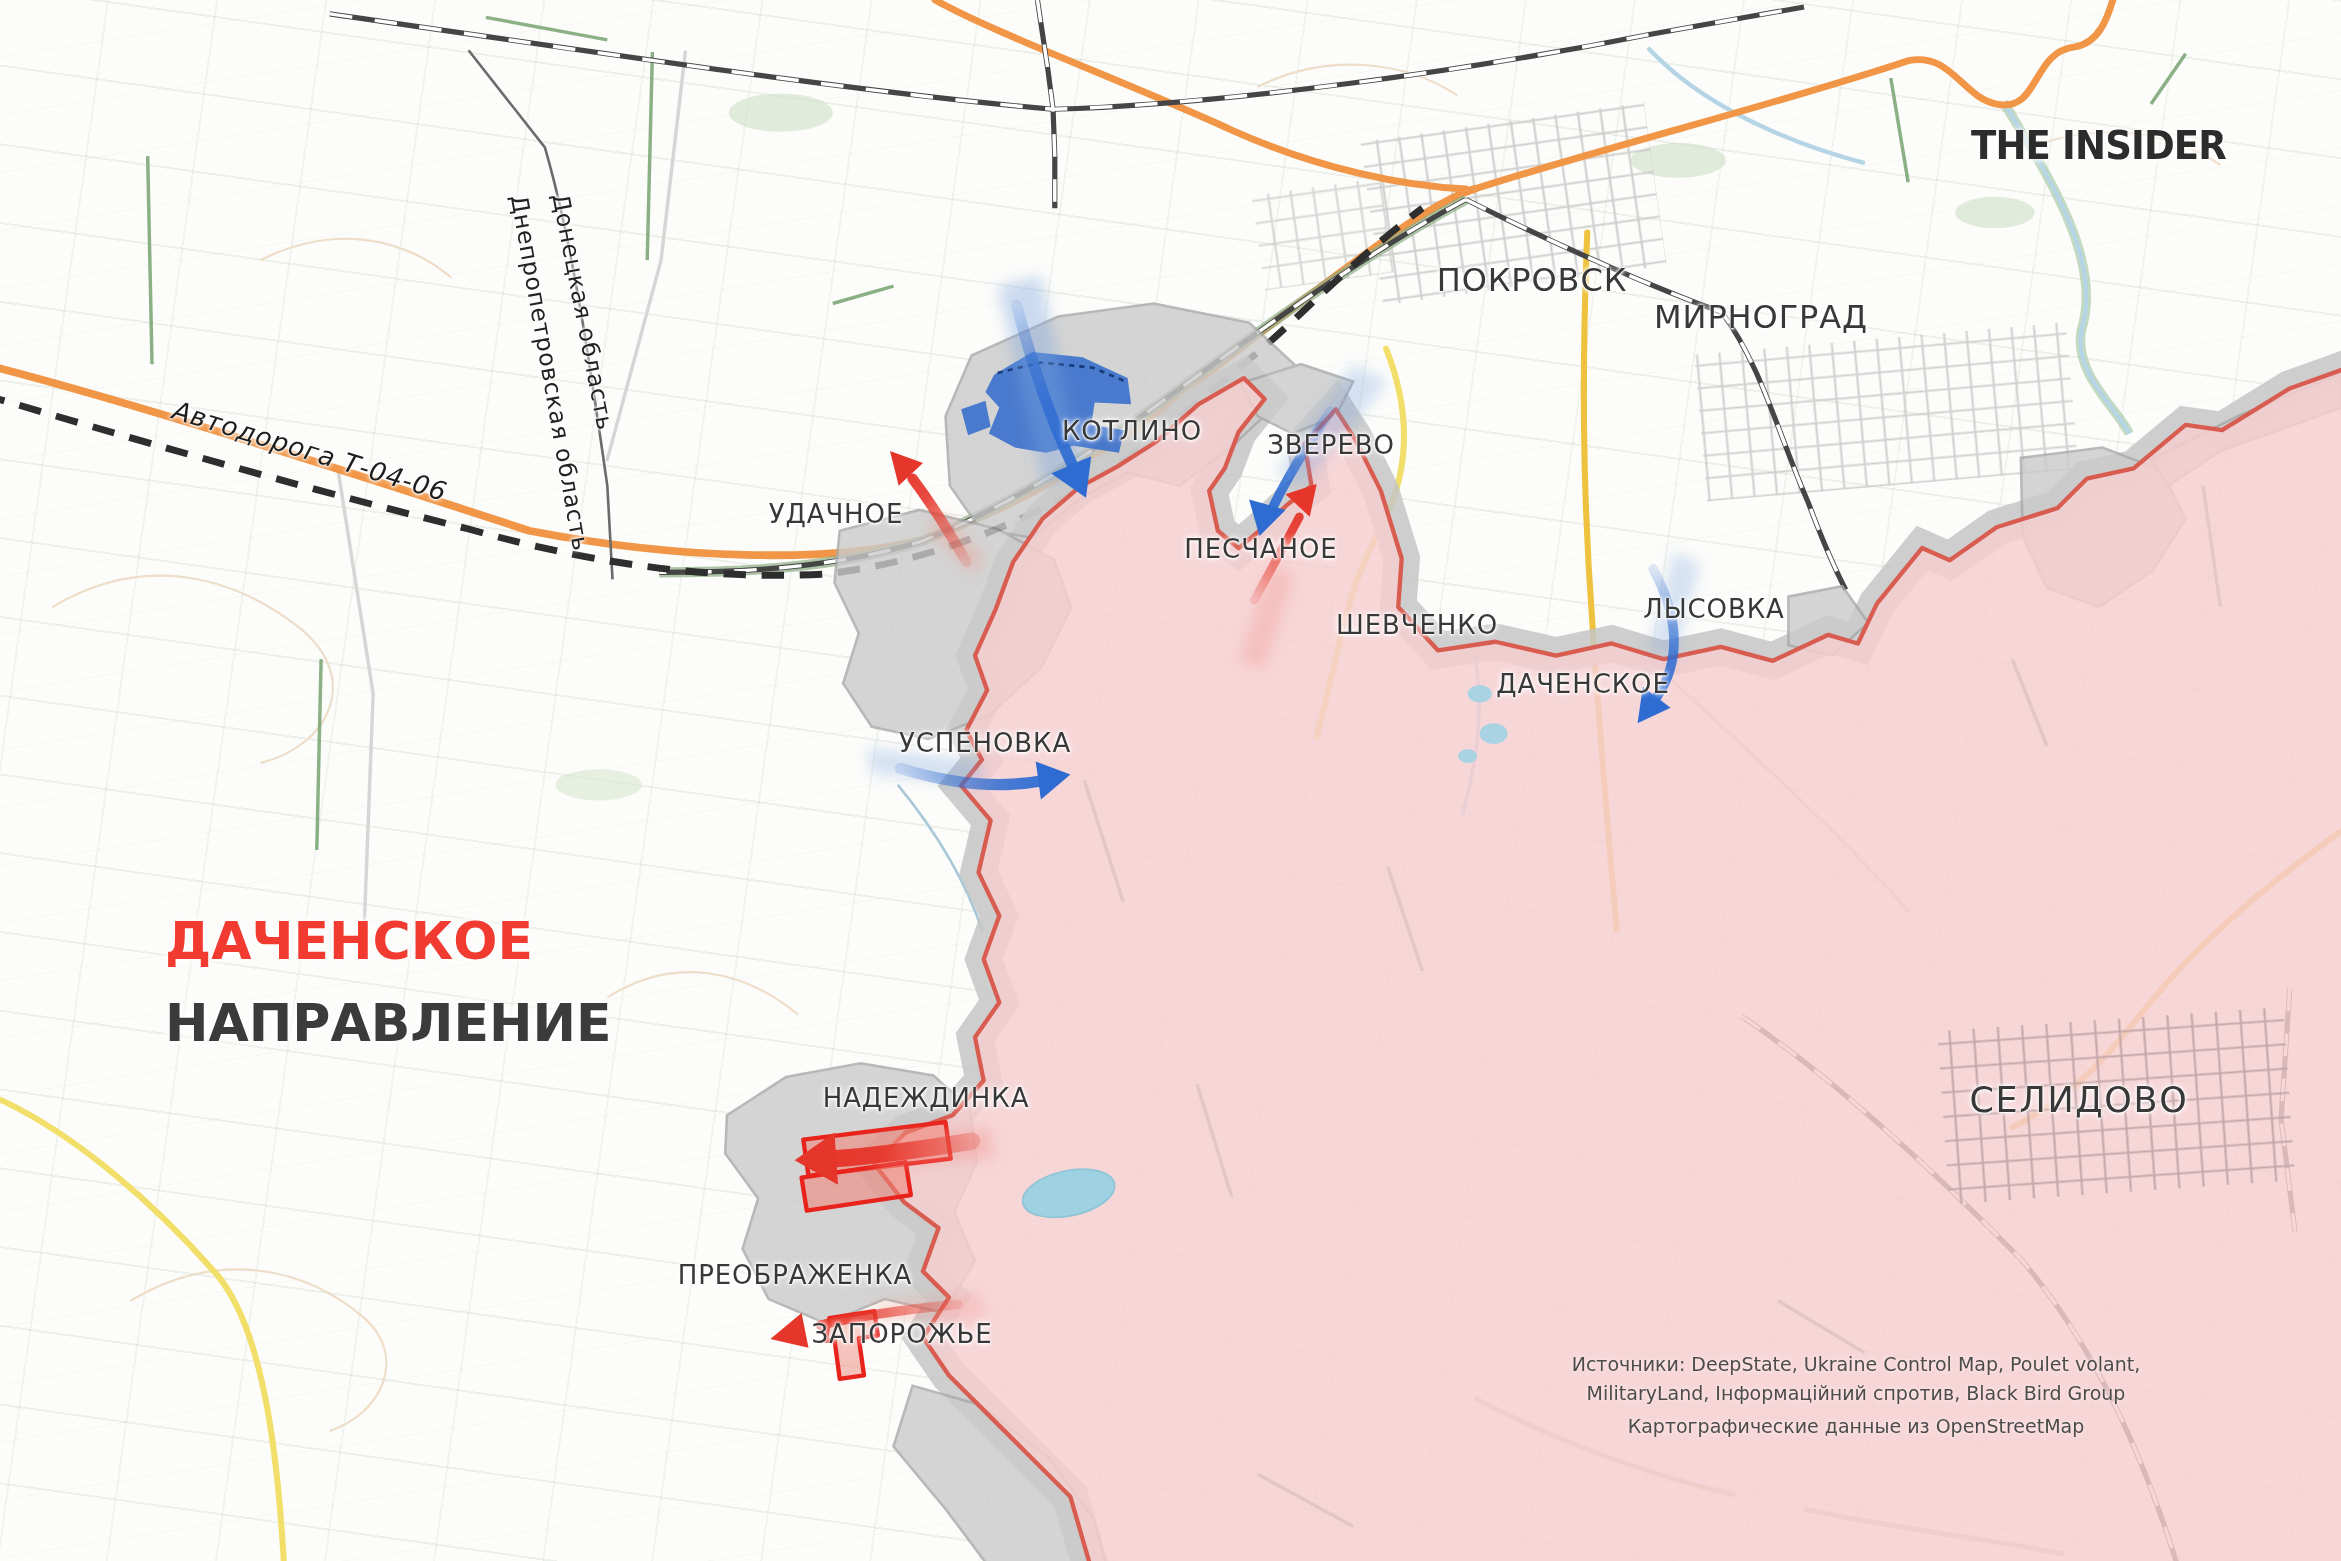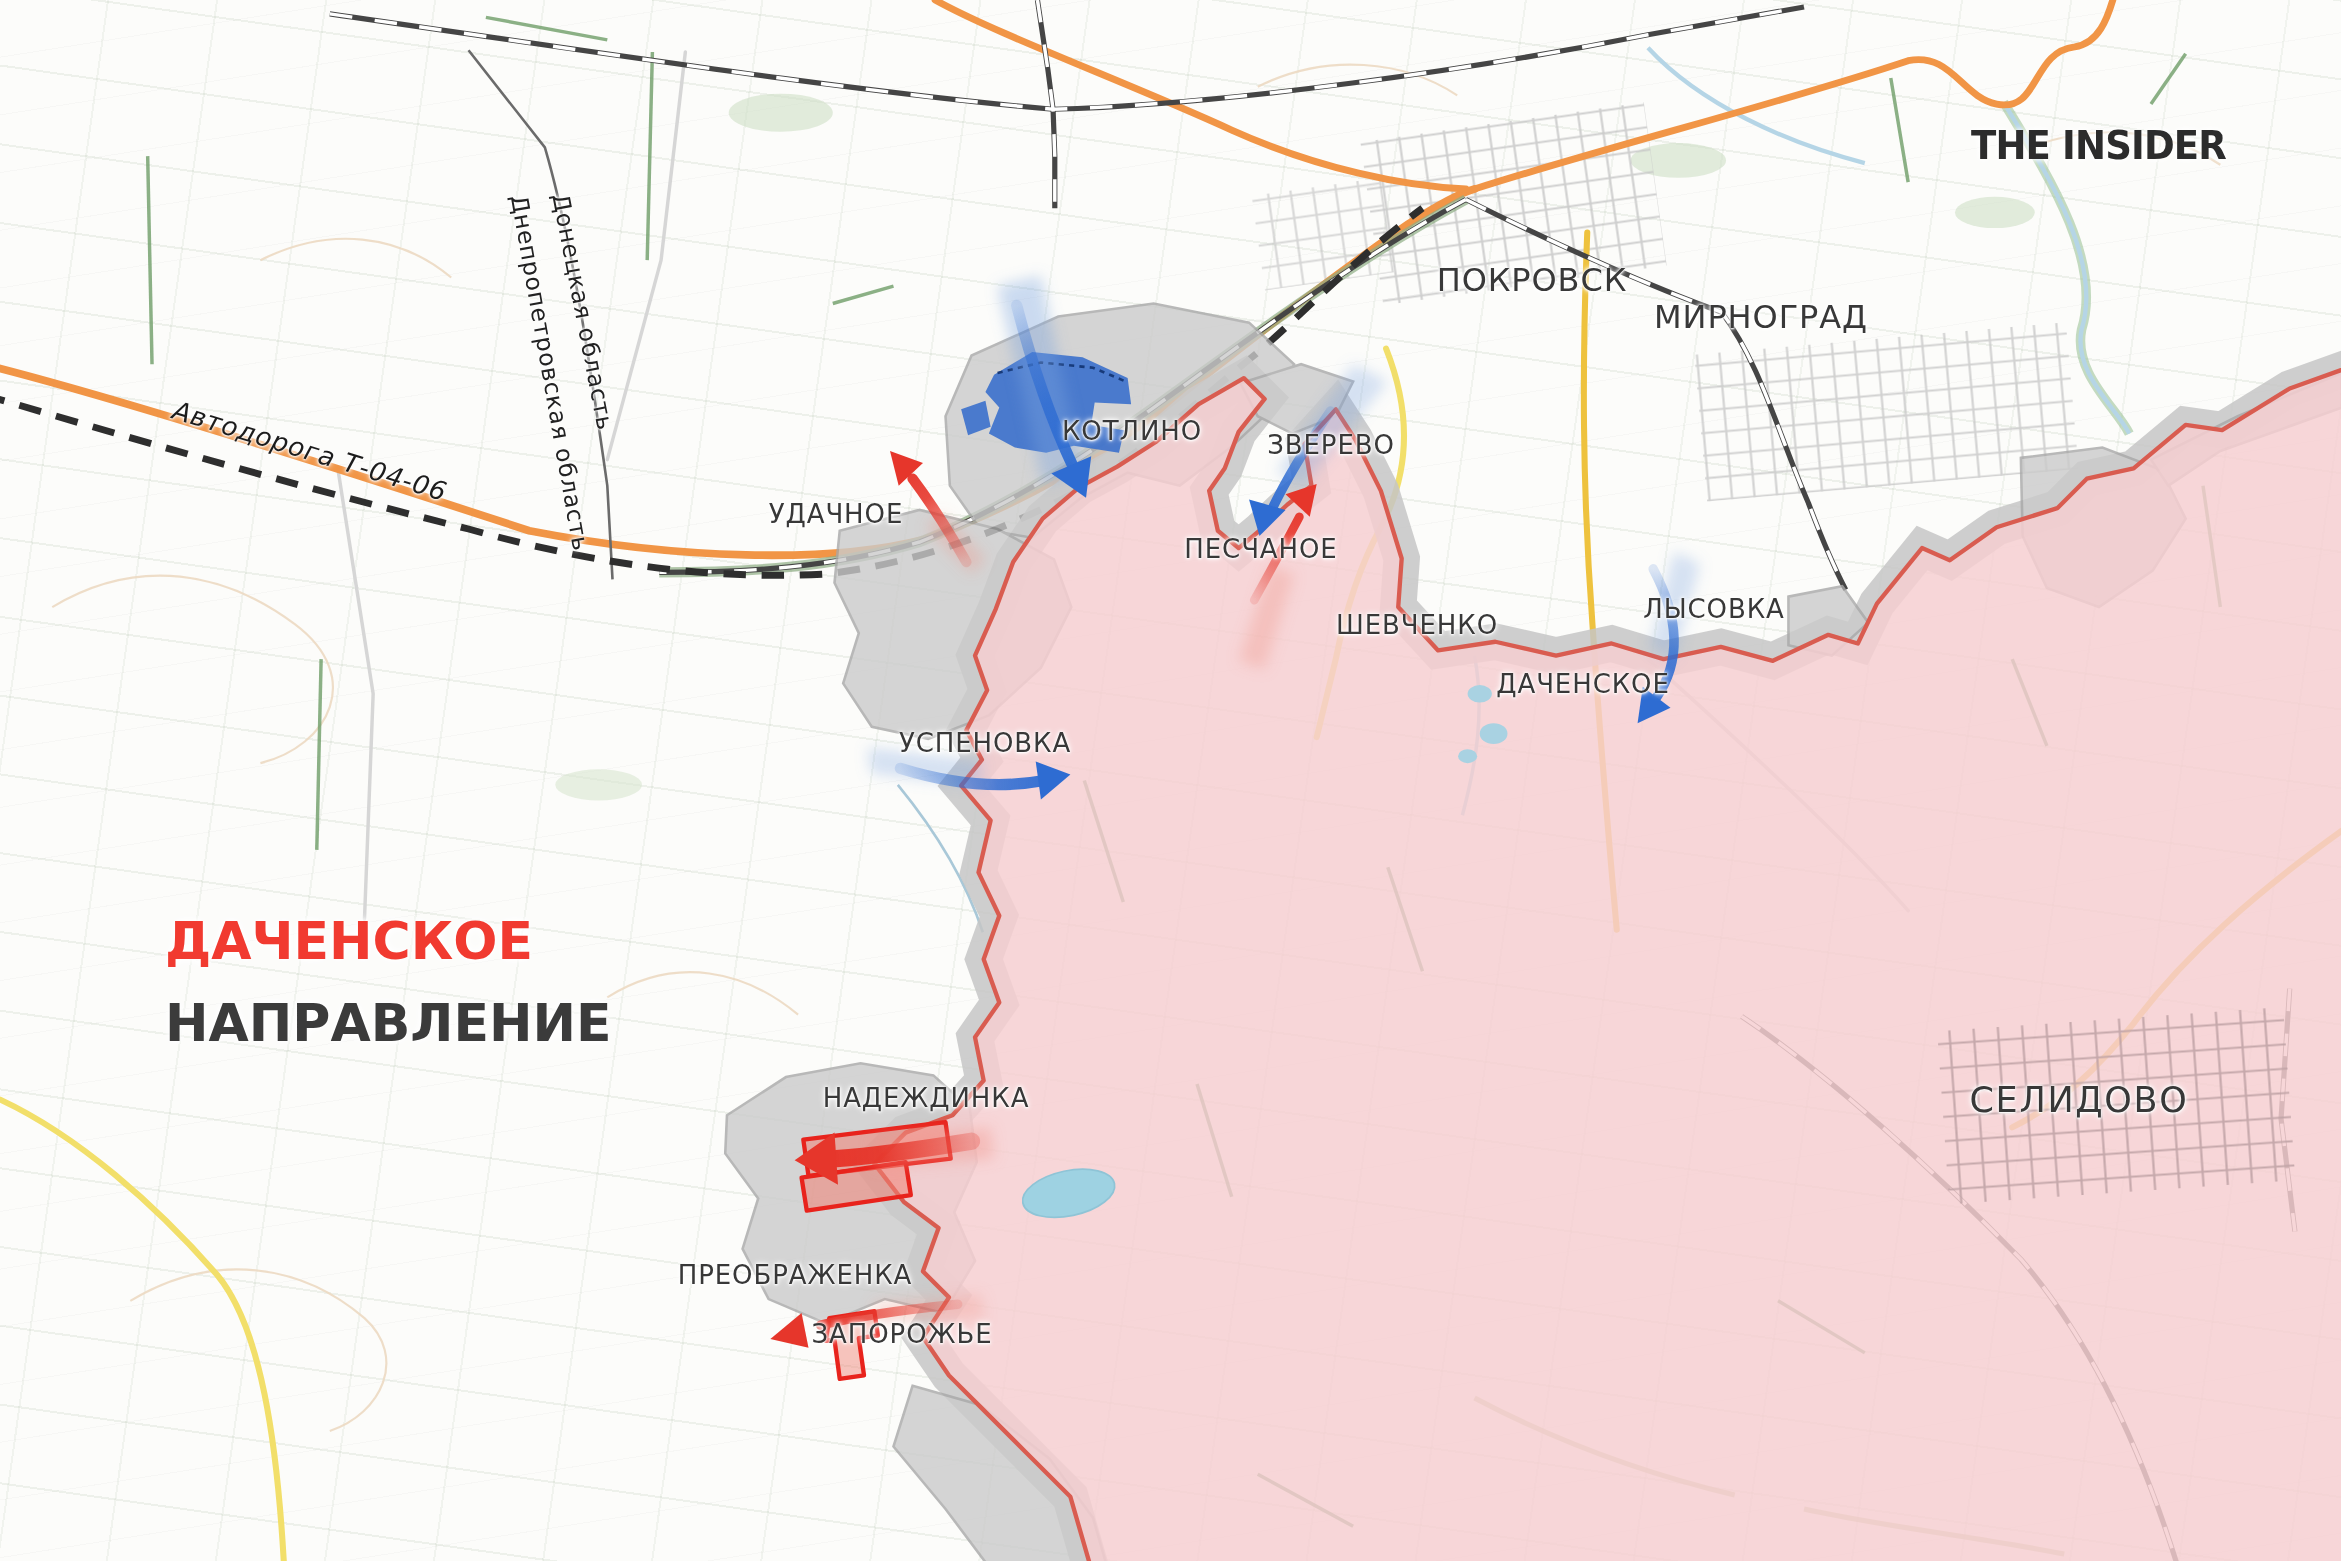--- a/index.html
+++ b/index.html
@@ -277,15 +277,20 @@
 
 <div class="lbl road-label" style="left:310px;top:451px;transform:translate(-50%,-50%) rotate(17deg);font-weight:normal;">Автодорога Т-04-06</div>
 
 <div class="logo">THE INSIDER</div>
 
 <div class="titleblock">
   <div class="title-red" style="color:#f13a30;">ДАЧЕНСКОЕ</div>
   <div class="title-dark">НАПРАВЛЕНИЕ</div>
 </div>
 
-
+<div class="sources">
+  <div>Источники: DeepState, Ukraine Control Map, Poulet volant,</div>
+  <div>MilitaryLand, Інформаційний спротив, Black Bird Group</div>
+  <div class="osm">Картографические данные из OpenStreetMap</div>
 </div>
 
+</div>
+
 
 </body></html>

